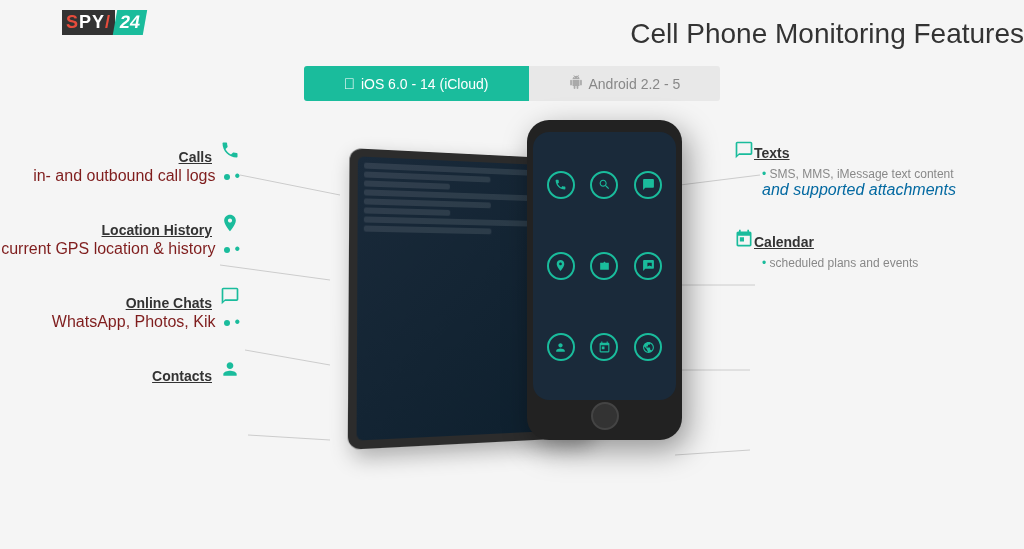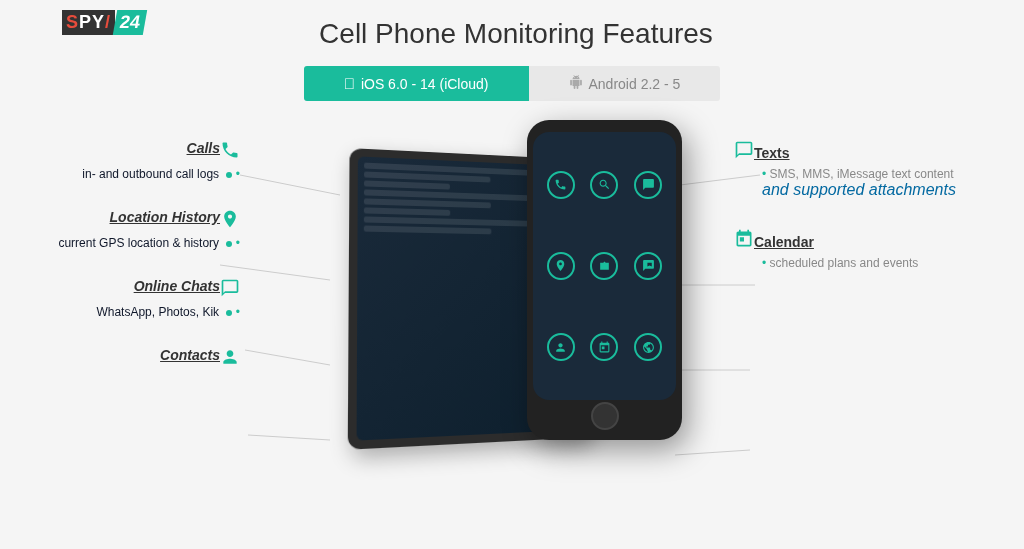--- a/index.html
+++ b/index.html
@@ -41,21 +41,21 @@
       background: #1abc9c;
       color: #fff;
       font-weight: 900;
       font-size: 18px;
       padding: 2px 5px;
       transform: skewX(-10deg);
       display: inline-block;
     }
     
     .page-title {
-      text-align: center;
+      text-align: right;
       font-size: 28px;
       font-weight: 300;
       color: #333;
       padding-top: 18px;
       padding-left: 8px;
     }
     
     .tab-row {
       display: flex;
       justify-content: center;
@@ -100,38 +100,38 @@
       top: 30px;
       width: 280px;
     }
     .feature-item-left {
       margin-bottom: 28px;
       text-align: right;
       padding-right: 40px;
     }
     .feature-title-row {
       display: flex;
-      align-items: flex-start;
+      align-items: flex-end;
       justify-content: flex-end;
+      gap: 8px;
       margin-bottom: 2px;
-      font-style: italic;
     }
     .feature-title {
       font-size: 14px;
       font-weight: 600;
       color: #333;
       text-decoration: underline;
     }
     .feature-icon {
       color: #1abc9c;
       font-size: 18px;
     }
     .feature-sub {
-      font-size: 12px;
-      color: #0f172a;
+      font-size: 16px;
+      color: #7f1d1d;
       text-align: right;
     }
     .feature-sub::after {
       content: ' •';
       color: #1abc9c;
     }
     
     .right-features {
       position: absolute;
       right: 0;

